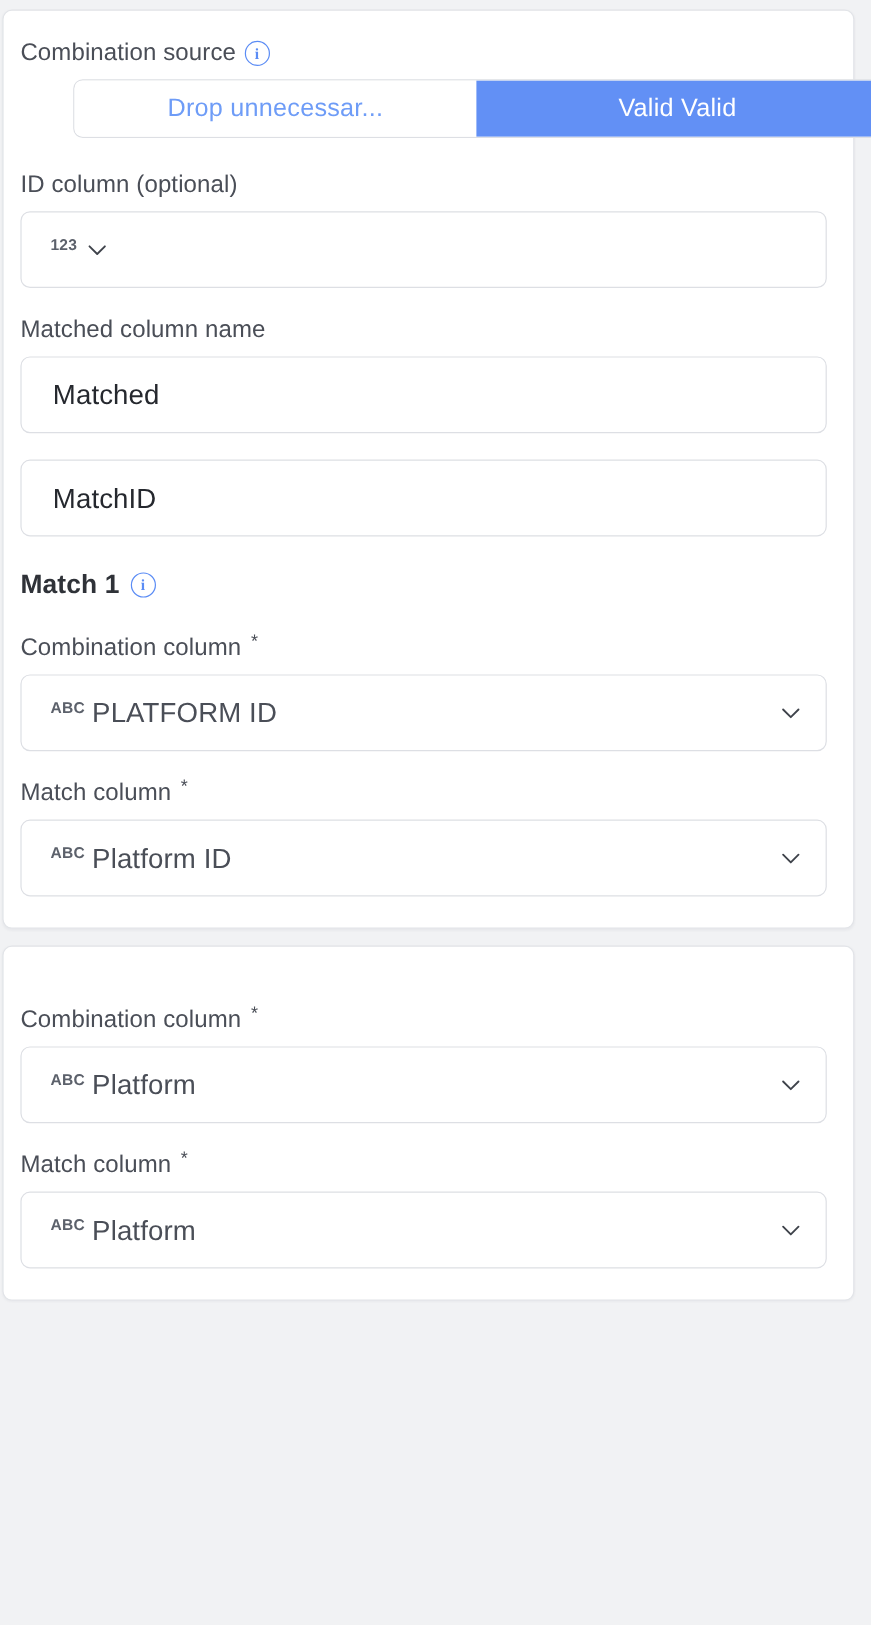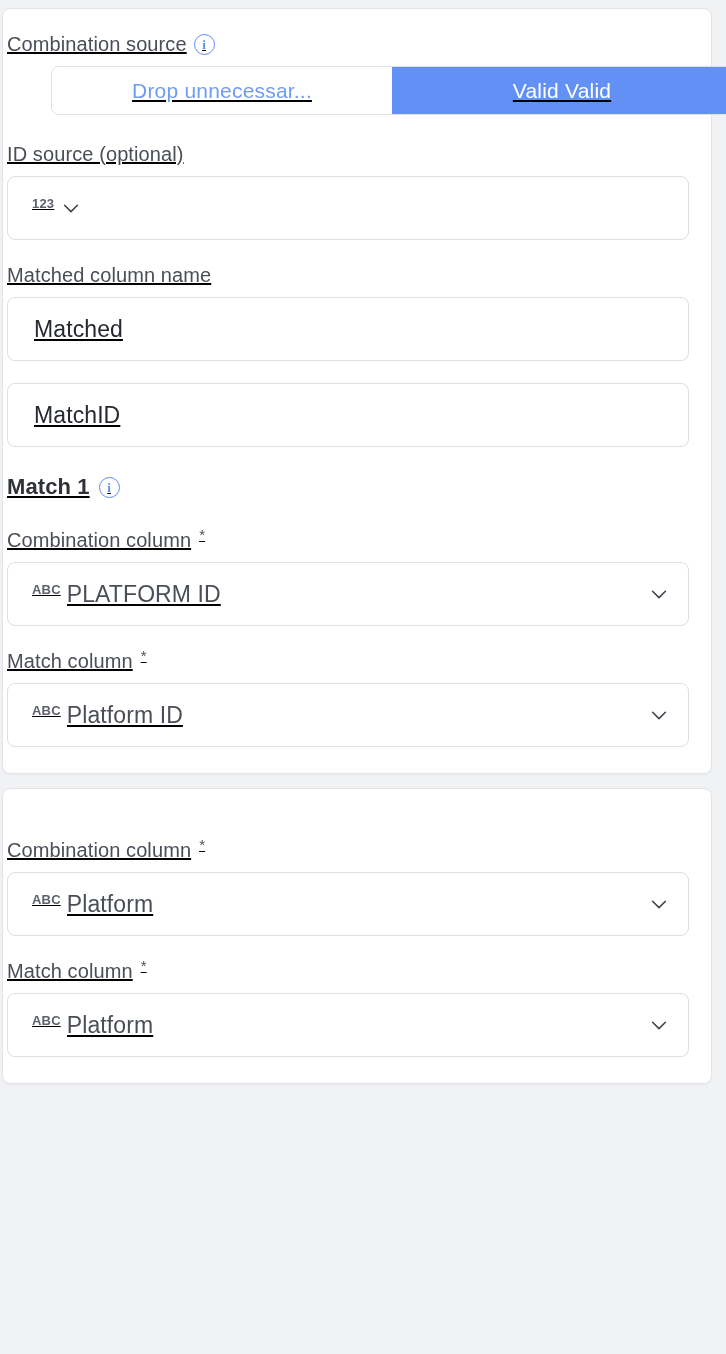--- a/index.html
+++ b/index.html
@@ -21,23 +21,22 @@
     flex-direction: column;
     gap: 14px;
     overflow: hidden;
   }
 
   .card {
     background: #ffffff;
     border: 1px solid #e2e4e8;
     border-radius: 8px;
     box-shadow: 0 1px 2px rgba(16,24,40,0.04);
-    padding: 22px 22px 26px 4px;
+    padding: 22px 22px 26px 14px;
     flex: none;
-    text-decoration: underline;
   }
 
   
   .field-label {
     font-size: 20px;
     line-height: 26px;
     color: #4a4e57;
     font-weight: 400;
     letter-spacing: 0.1px;
     display: flex;
@@ -197,21 +196,21 @@
     </div>
 
     <div class="segmented">
       <div class="seg inactive">Drop unnecessar...</div>
       <div class="seg active">Valid Valid</div>
     </div>
 
     <div class="sp-26"></div>
 
     <div class="field-label">
-      <span>ID source (optional)</span>
+      <span>ID column (optional)</span>
     </div>
     <div class="control">
       <span class="type-badge">123</span>
       <svg class="chevron" viewBox="0 0 24 24">
           <path d="M5 9l7 7 7-7"></path>
         </svg>
     </div>
 
     <div class="sp-22"></div>
 

